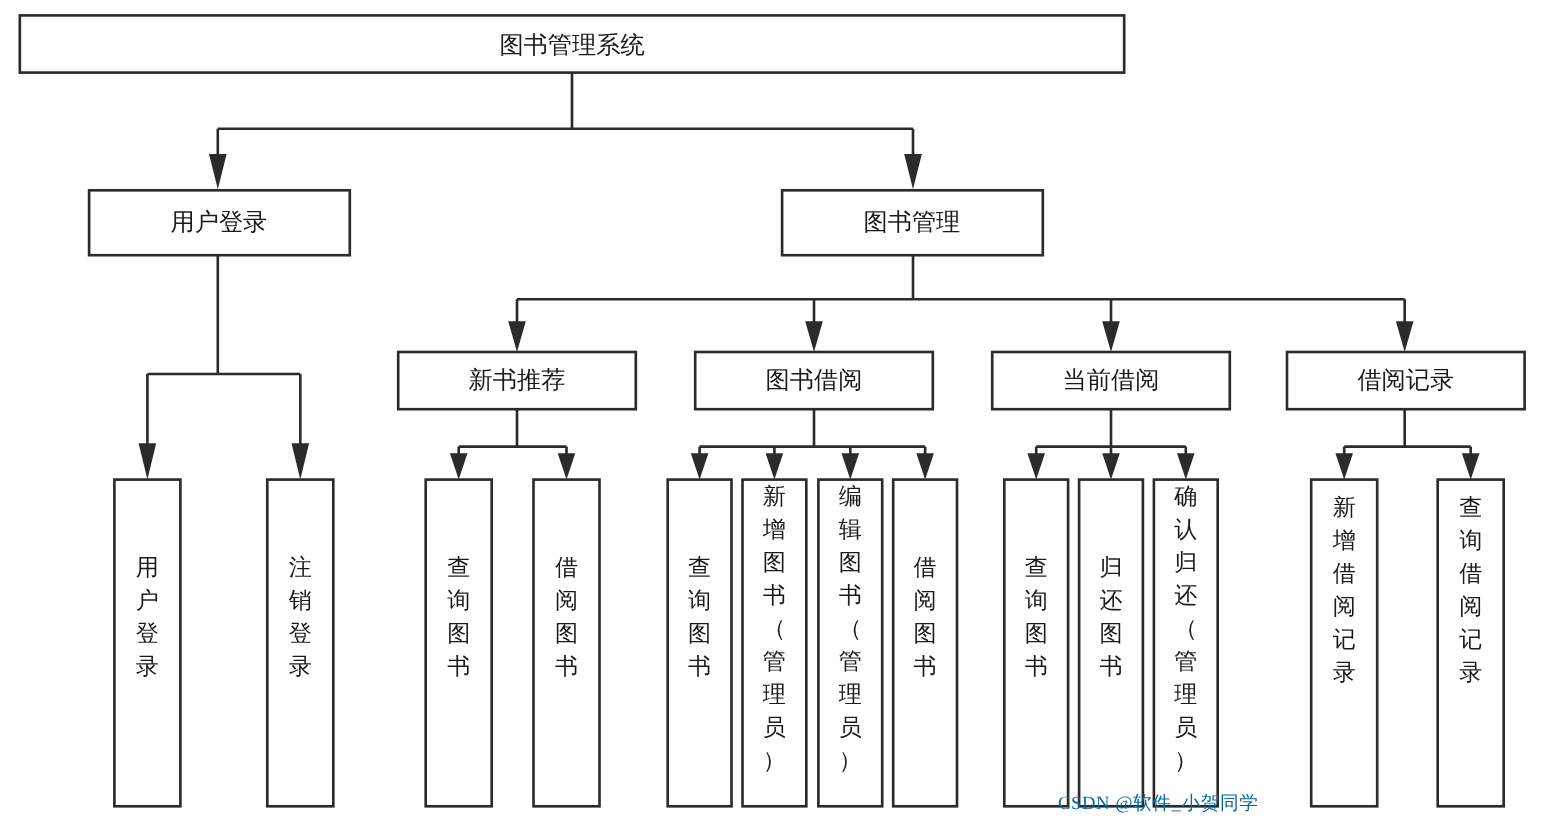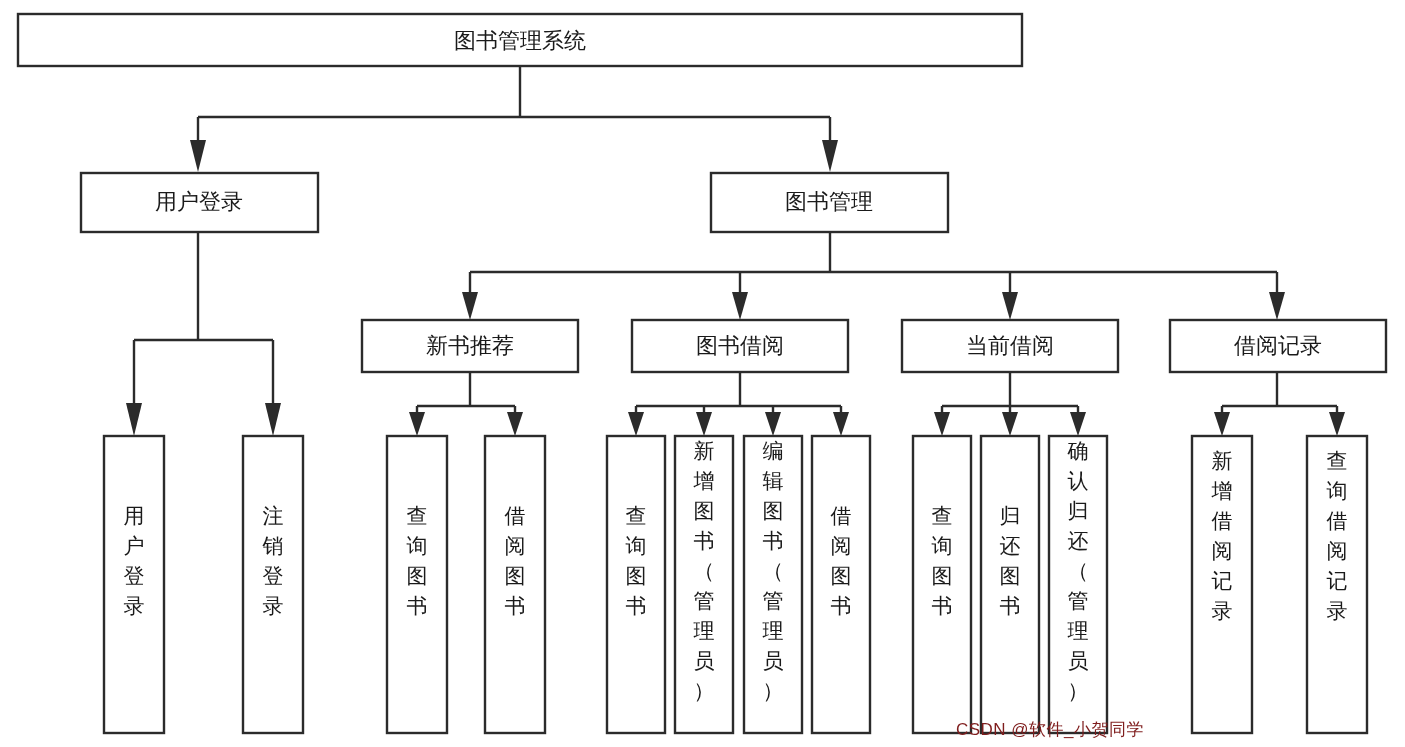--- a/index.html
+++ b/index.html
@@ -54,23 +54,23 @@
     font-family: "Liberation Sans", "DejaVu Sans", sans-serif;
     font-size: 21px;
     fill: #1a1a1a;
     text-anchor: middle;
     white-space: pre;
   }
   .watermark-text {
     position: absolute;
     right: 14px;
     bottom: 6px;
-    font-family: Liberation Sans, sans-serif;
+    font-family: Liberation Serif, serif;
     font-size: 17px;
-    color: #7f1d1d;
+    color: #0369a1;
     letter-spacing: 0.5px;
     user-select: none;
     pointer-events: none;
   }
 </style>
 </head>
 <body>
 
 <div id="diagram-root">
 

